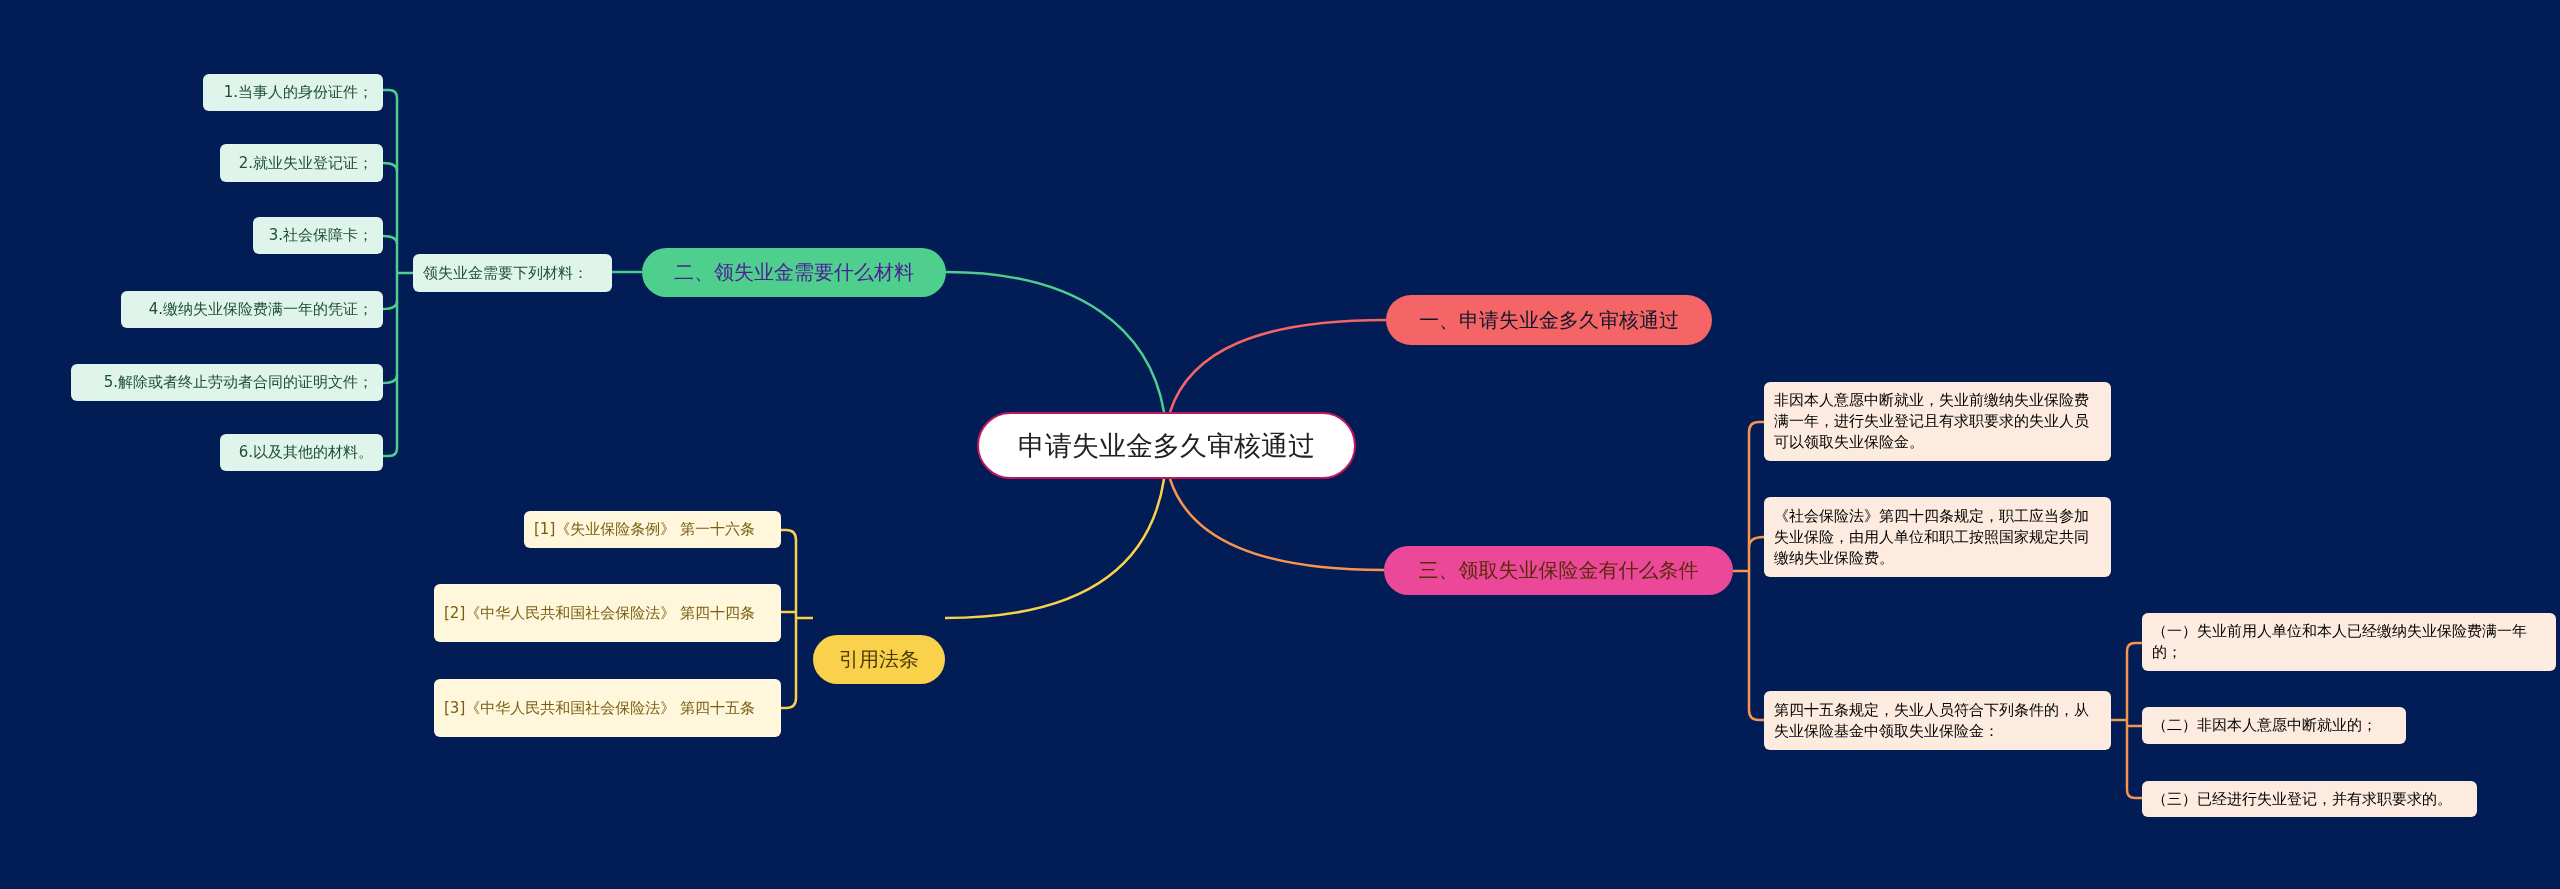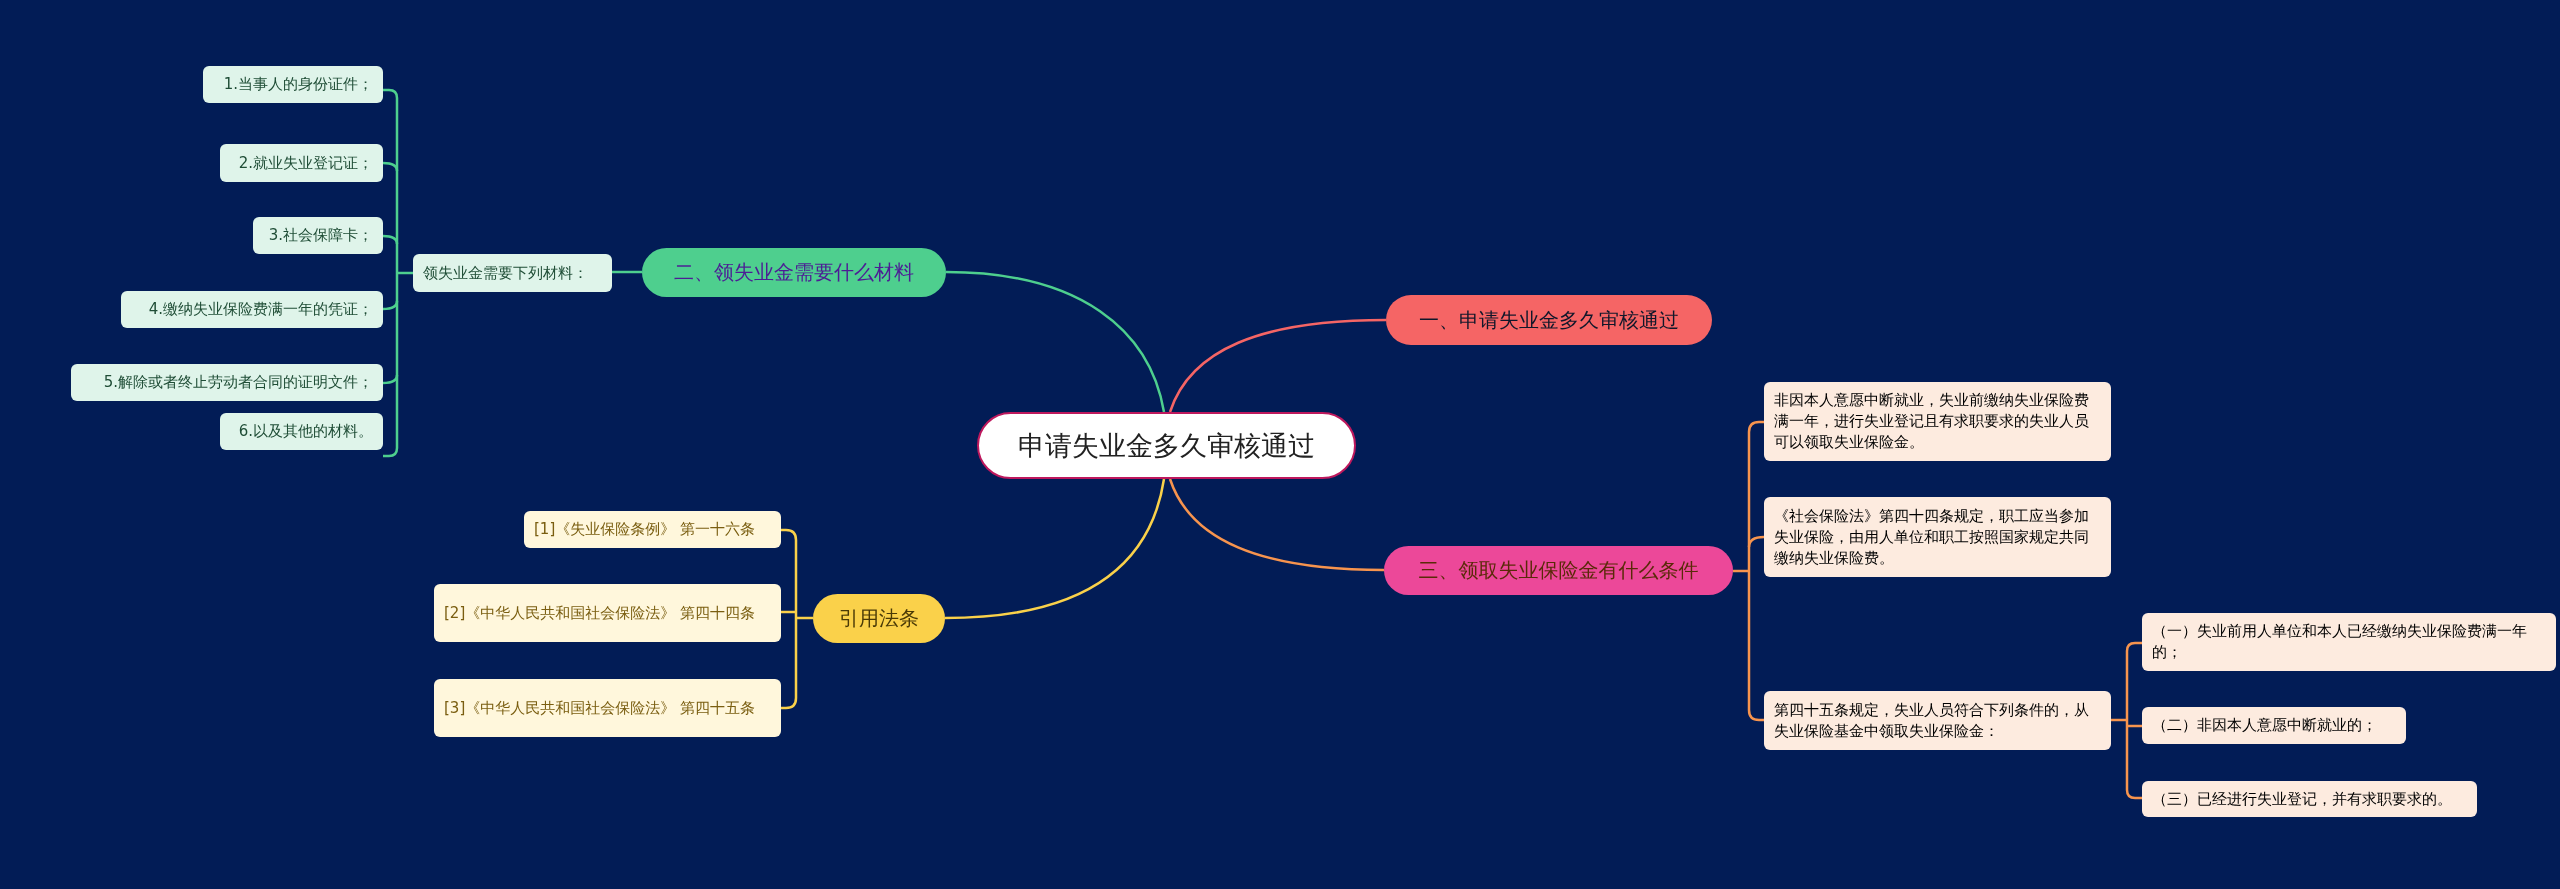--- a/index.html
+++ b/index.html
@@ -5,21 +5,21 @@
   html, body { margin:0; padding:0; }
   body { width:2560px; height:889px; background:#021c56; position:relative; overflow:hidden;
          font-family:"DejaVu Sans","Liberation Sans",sans-serif; }
   svg.links { position:absolute; left:0; top:0; width:2560px; height:889px; }
   .node { position:absolute; box-sizing:border-box; display:flex; align-items:center; }
   .root { background:#ffffff; color:#222; border-radius:34px; justify-content:center; font-size:27px; border:2px solid #be185d; }
   .branch { border-radius:25px; justify-content:center; font-size:20px; }
   .b-red { background:#f56565; color:#0f172a; }
   .b-orange { background:#ec4899; color:#5a2a08; }
   .b-green { background:#4ecf8e; color:#4c1d95; }
-  .b-yellow { background:#fad14a; color:#4a3a06; }
+  .b-yellow { background:#fad14a; color:#4a3a06;margin-top:41px; }
   .leaf { border-radius:6px; font-size:15px; line-height:21px; padding:4px 10px; }
   .leaf-green { background:#dff4ea; color:#1f4d36; justify-content:flex-end; text-align:right; }
   .leaf-green-mid { background:#dff4ea; color:#1f4d36; }
   .leaf-orange { background:#fdebdf; color:#000000; }
   .leaf-yellow { background:#fff7dc; color:#7a5e10; }
   .leaf span { display:block; }
 </style>
 </head>
 <body>
 
@@ -57,36 +57,36 @@
 <div class="node branch b-red" style="left:1386px;top:295px;width:326px;height:50px;">
   <span>一、申请失业金多久审核通过</span>
 </div>
 
 <div class="node branch b-green" style="left:642px;top:248px;width:304px;height:49px;">
   <span>二、领失业金需要什么材料</span>
 </div>
 <div class="node leaf leaf-green-mid" style="left:413px;top:254px;width:199px;height:38px;">
   <span>领失业金需要下列材料：</span>
 </div>
-<div class="node leaf leaf-green" style="left:203px;top:66px;width:180px;height:37px;">
+<div class="node leaf leaf-green" style="left:203px;top:74px;width:180px;height:37px;">
   <span>1.当事人的身份证件；</span>
 </div>
 <div class="node leaf leaf-green" style="left:220px;top:144px;width:163px;height:38px;">
   <span>2.就业失业登记证；</span>
 </div>
 <div class="node leaf leaf-green" style="left:253px;top:217px;width:130px;height:37px;">
   <span>3.社会保障卡；</span>
 </div>
 <div class="node leaf leaf-green" style="left:121px;top:291px;width:262px;height:37px;">
   <span>4.缴纳失业保险费满一年的凭证；</span>
 </div>
 <div class="node leaf leaf-green" style="left:71px;top:364px;width:312px;height:37px;">
   <span>5.解除或者终止劳动者合同的证明文件；</span>
 </div>
-<div class="node leaf leaf-green" style="left:220px;top:413px;width:163px;height:37px;">
+<div class="node leaf leaf-green" style="left:220px;top:434px;width:163px;height:37px;">
   <span>6.以及其他的材料。</span>
 </div>
 
 <div class="node branch b-orange" style="left:1384px;top:546px;width:349px;height:49px;">
   <span>三、领取失业保险金有什么条件</span>
 </div>
 <div class="node leaf leaf-orange" style="left:1764px;top:382px;width:347px;height:79px;">
   <span>非因本人意愿中断就业，失业前缴纳失业保险费满一年，进行失业登记且有求职要求的失业人员可以领取失业保险金。</span>
 </div>
 <div class="node leaf leaf-orange" style="left:1764px;top:497px;width:347px;height:80px;">

